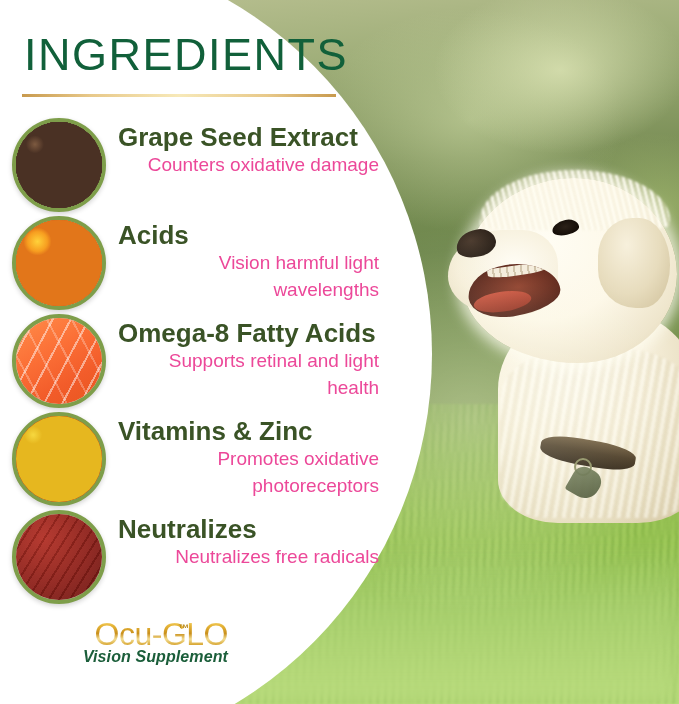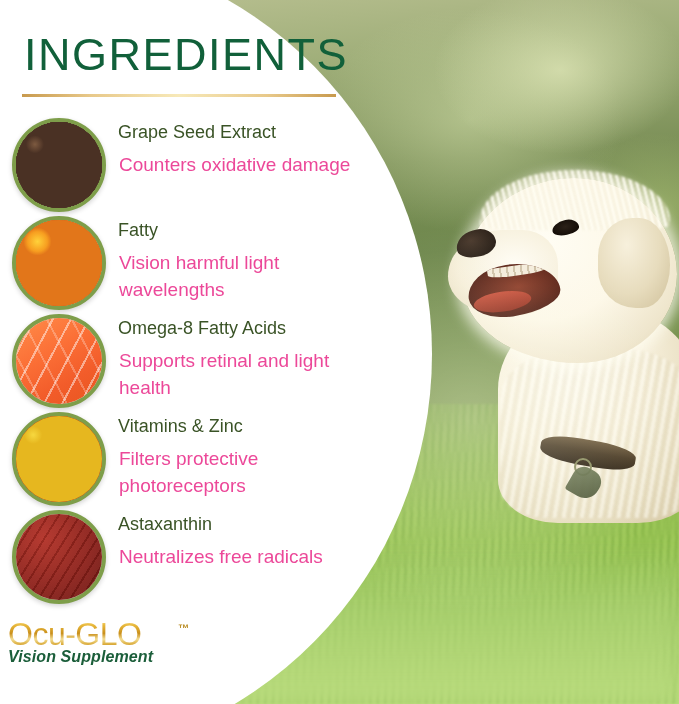--- a/index.html
+++ b/index.html
@@ -221,21 +221,21 @@
     position: absolute;
     left: 0; top: 0;
     width: 72px; height: 704px;
     background: #ffffff;
   }
 
   
   .content {
     position: absolute;
     left: 0; top: 0;
-    width: 400px; height: 704px;
+    width: 400px; height: 704px; text-align: right;
   }
   .title {
     position: absolute;
     left: 24px;
     top: 32px;
     font-size: 45px;
     letter-spacing: 1.5px;
     color: #11603a;
     font-weight: 400;
     line-height: 1;
@@ -317,22 +317,22 @@
   }
   .t-astaxanthin {
     background:
       repeating-linear-gradient(122deg, rgba(0,0,0,0.13) 0 2px, rgba(255,255,255,0.05) 2px 9px),
       radial-gradient(ellipse at 32% 28%, #b23026 0%, #8e211a 55%, #6b1511 100%);
   }
   .item-title {
     position: absolute;
     left: 118px;
     top: 4px;
-    font-size: 18px;
-    font-weight: normal;
+    font-size: 26px;
+    font-weight: bold;
     color: #3a5326;
     white-space: nowrap;
   }
   .item-desc {
     position: absolute;
     left: 119px;
     top: 34px;
     width: 260px;
     font-size: 19px;
     line-height: 1.42;
@@ -422,45 +422,45 @@
         <div class="thumb-inner t-grapeseed"></div>
       </div>
       <div class="item-title">Grape Seed Extract</div>
       <div class="item-desc">Counters oxidative damage</div>
     </div>
 
     <div class="item" style="top:216px;">
       <div class="thumb">
         <div class="thumb-inner t-lutein"></div>
       </div>
-      <div class="item-title">Fatty</div>
+      <div class="item-title">Acids</div>
       <div class="item-desc">Vision harmful light wavelengths</div>
     </div>
 
     <div class="item" style="top:314px;">
       <div class="thumb">
         <div class="thumb-inner t-omega"></div>
       </div>
       <div class="item-title">Omega-8 Fatty Acids</div>
       <div class="item-desc">Supports retinal and light health</div>
     </div>
 
     <div class="item" style="top:412px;">
       <div class="thumb">
         <div class="thumb-inner t-vitamins"></div>
       </div>
       <div class="item-title">Vitamins &amp; Zinc</div>
-      <div class="item-desc">Filters protective photoreceptors</div>
+      <div class="item-desc">Promotes oxidative photoreceptors</div>
     </div>
 
     <div class="item" style="top:510px;">
       <div class="thumb">
         <div class="thumb-inner t-astaxanthin"></div>
       </div>
-      <div class="item-title">Astaxanthin</div>
+      <div class="item-title">Neutralizes</div>
       <div class="item-desc">Neutralizes free radicals</div>
     </div>
 
     <div class="logo">
       <div class="logo-main">Ocu-GLO</div>
       <div class="logo-sub">Vision Supplement</div>
     </div>
     <div class="logo-tm">™</div>
 
   </div>

